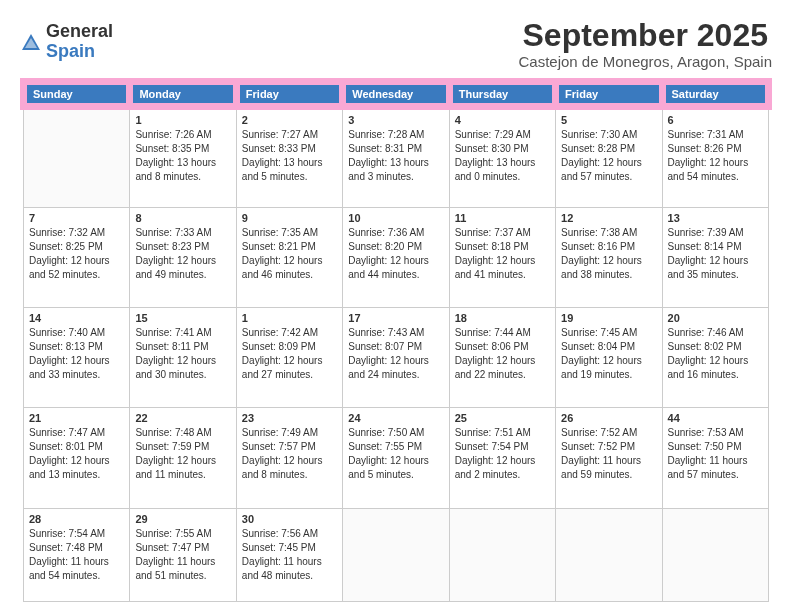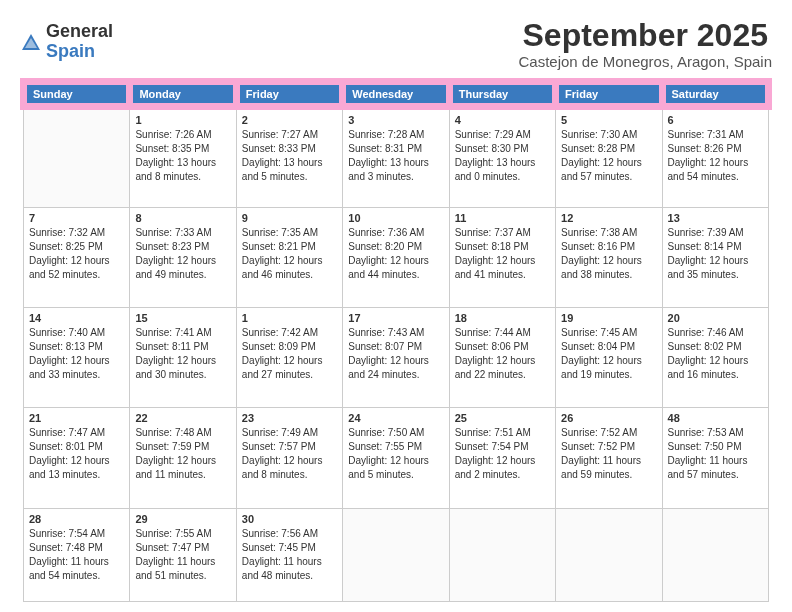--- a/index.html
+++ b/index.html
@@ -246,21 +246,21 @@
           </td>
           <td>
             <span class="day-num">25</span>
             <div class="day-info">Sunrise: 7:51 AM<br>Sunset: 7:54 PM<br>Daylight: 12 hours<br>and 2 minutes.</div>
           </td>
           <td>
             <span class="day-num">26</span>
             <div class="day-info">Sunrise: 7:52 AM<br>Sunset: 7:52 PM<br>Daylight: 11 hours<br>and 59 minutes.</div>
           </td>
           <td>
-            <span class="day-num">48</span>
+            <span class="day-num">44</span>
             <div class="day-info">Sunrise: 7:53 AM<br>Sunset: 7:50 PM<br>Daylight: 11 hours<br>and 57 minutes.</div>
           </td>
         </tr>
         <tr class="last-row">
           <td>
             <span class="day-num">28</span>
             <div class="day-info">Sunrise: 7:54 AM<br>Sunset: 7:48 PM<br>Daylight: 11 hours<br>and 54 minutes.</div>
           </td>
           <td>
             <span class="day-num">29</span>

